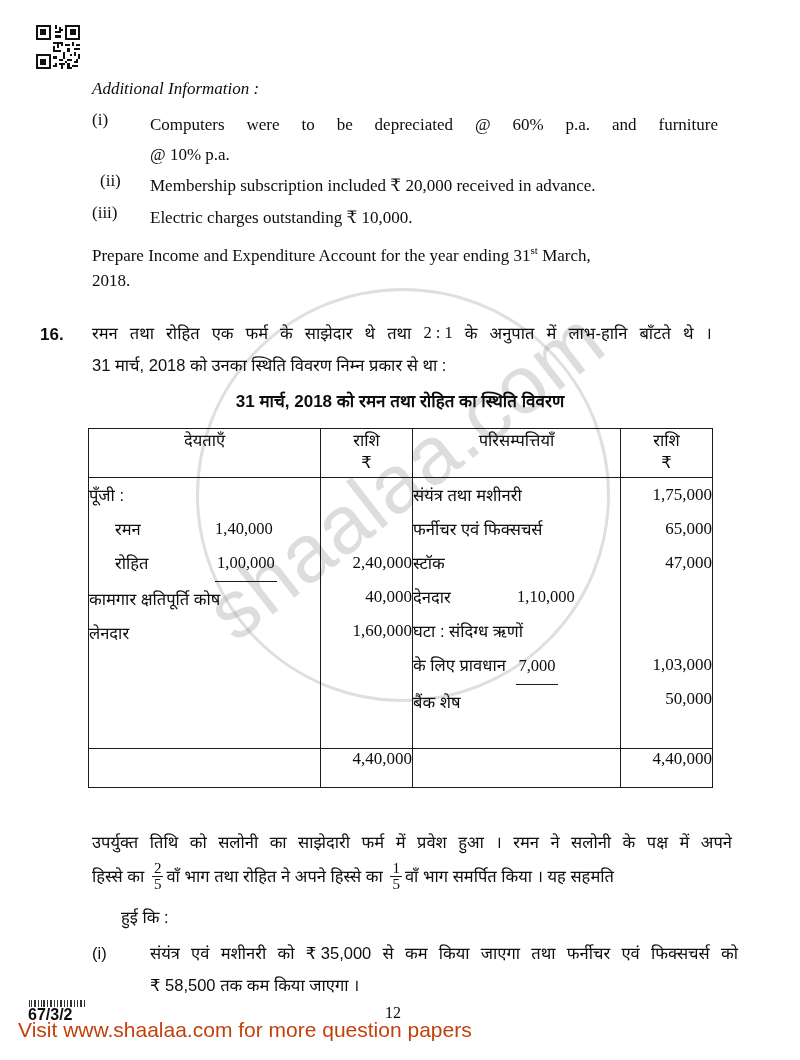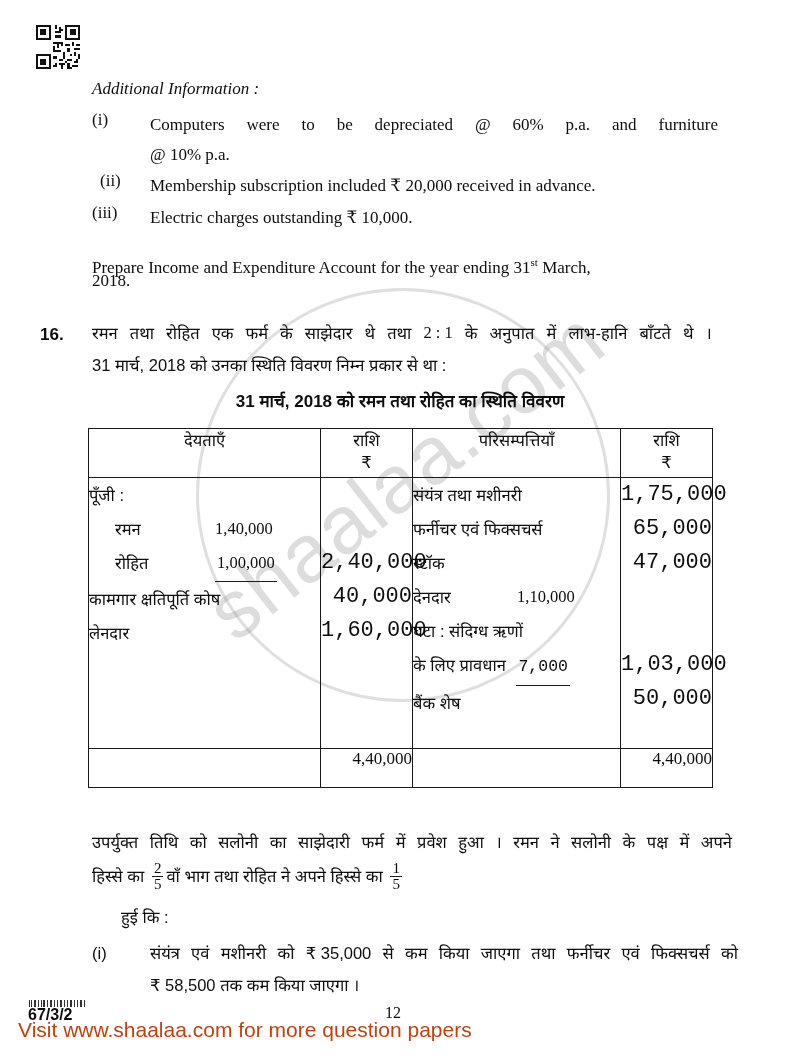--- a/index.html
+++ b/index.html
@@ -121,22 +121,22 @@
     font-family: "Liberation Sans", "DejaVu Sans", sans-serif;
     font-size: 16.5px;
     line-height: 22px;
   }
   .th-center { text-align: center; }
 
   .body-cell { padding: 10px 8px 10px 8px; height: 270px; }
   .amt-cell {
     padding: 10px 10px 10px 6px;
     text-align: right;
-    font-family: Liberation Mono, monospace;
-    font-size: 22px;
+    font-family: Liberation Serif, serif;
+    font-size: 17px;
     line-height: 34px;
   }
   .lab-cell {
     font-family: "Liberation Sans", "DejaVu Sans", sans-serif;
     font-size: 16.5px;
     line-height: 34px;
   }
   .total-cell { height: 38px; padding: 4px 10px 4px 6px; text-align: right;
     font-family: "Liberation Serif", "DejaVu Serif", serif; font-size: 17px; }
   .total-blank { height: 38px; }
@@ -279,21 +279,21 @@
     <span>furniture</span>
   </div>
   <div class="blk body-en" style="left:150px; top:140px;">@ 10% p.a.</div>
 
   <div class="marker" style="left:100px; top:171px;">(ii)</div>
   <div class="blk body-en" style="left:150px; top:171px;">Membership subscription included ₹ 20,000 received in advance.</div>
 
   <div class="marker" style="left:92px; top:203px;">(iii)</div>
   <div class="blk body-en" style="left:150px; top:203px;">Electric charges outstanding ₹  10,000.</div>
 
-  <div class="blk body-en" style="left:92px; top:247px;">
+  <div class="blk body-en" style="left:92px; top:235px;">
     <span>Prepare Income and Expenditure Account for the year ending 31</span><sup class="st">st</sup><span> March,</span>
   </div>
   <div class="blk body-en" style="left:92px; top:266px;">2018.</div>
 
   <div class="blk dev dev-b" style="left:40px; top:320px; font-size:17px;">16.</div>
 
   <div class="blk dev justify-line" style="left:92px; top:318px; width:620px;">
     <span>रमन</span>
     <span>तथा</span>
     <span>रोहित</span>
@@ -370,21 +370,21 @@
           <div>संयंत्र तथा मशीनरी</div>
           <div>फर्नीचर एवं फिक्सचर्स</div>
           <div>स्टॉक</div>
           <div class="r-inline">
             <span class="nm">देनदार</span>
             <span class="vl">1,10,000</span>
           </div>
           <div>घटा : संदिग्ध ऋणों</div>
           <div>
             <span>के लिए प्रावधान</span>
-            <span class="vl uline num-serif" style="margin-left:6px;font-family:Liberation Mono, monospace;">7,000</span>
+            <span class="vl uline num-serif" style="margin-left:6px;">7,000</span>
           </div>
           <div>बैंक शेष</div>
         </td>
 
         <td class="body-cell amt-cell">
           <div>1,75,000</div>
           <div>65,000</div>
           <div>47,000</div>
           <div class="spacer-line">&nbsp;</div>
           <div class="spacer-line">&nbsp;</div>
@@ -424,21 +424,21 @@
 
   <div class="blk dev" style="left:92px; top:861px; width:650px;">
     <span>हिस्से का</span>
     <span class="frac">
       <span class="top">2</span>
       <span class="bot">5</span>
     </span><span>वाँ भाग तथा रोहित ने अपने हिस्से का</span>
     <span class="frac">
       <span class="top">1</span>
       <span class="bot">5</span>
-    </span>
+    </span><span>वाँ भाग समर्पित किया । यह सहमति</span>
   </div>
 
   <div class="blk dev" style="left:92px; top:902px;margin-left:29px;">हुई कि :</div>
 
   <div class="blk dev" style="left:92px; top:938px;">(i)</div>
   <div class="blk dev justify-line" style="left:150px; top:938px; width:588px;">
     <span>संयंत्र</span>
     <span>एवं</span>
     <span>मशीनरी</span>
     <span>को</span>

